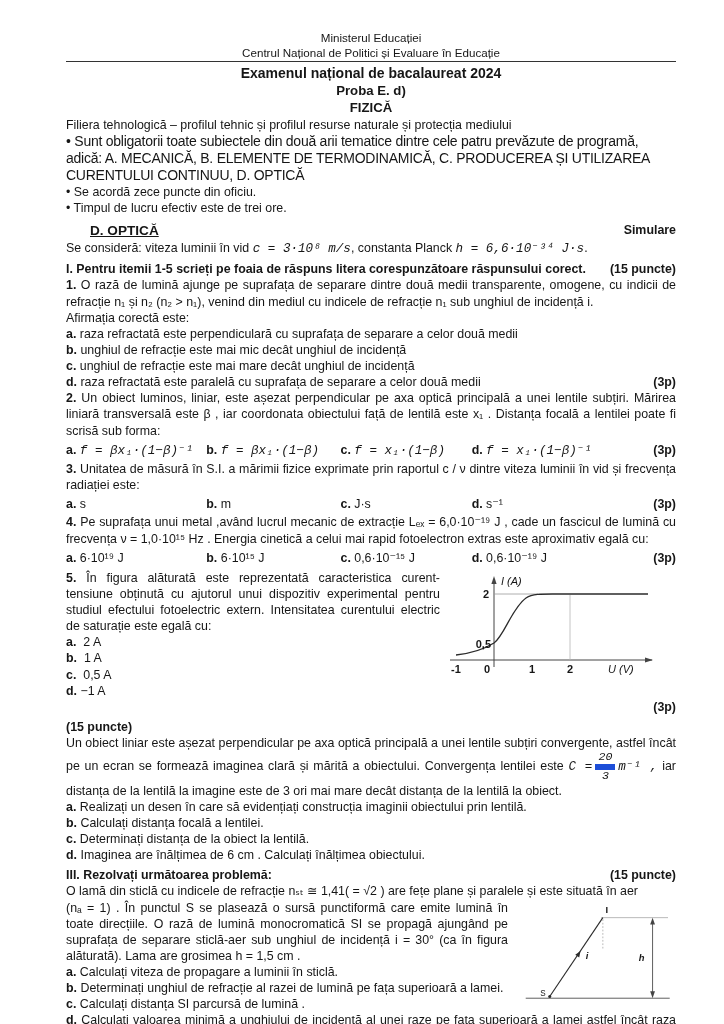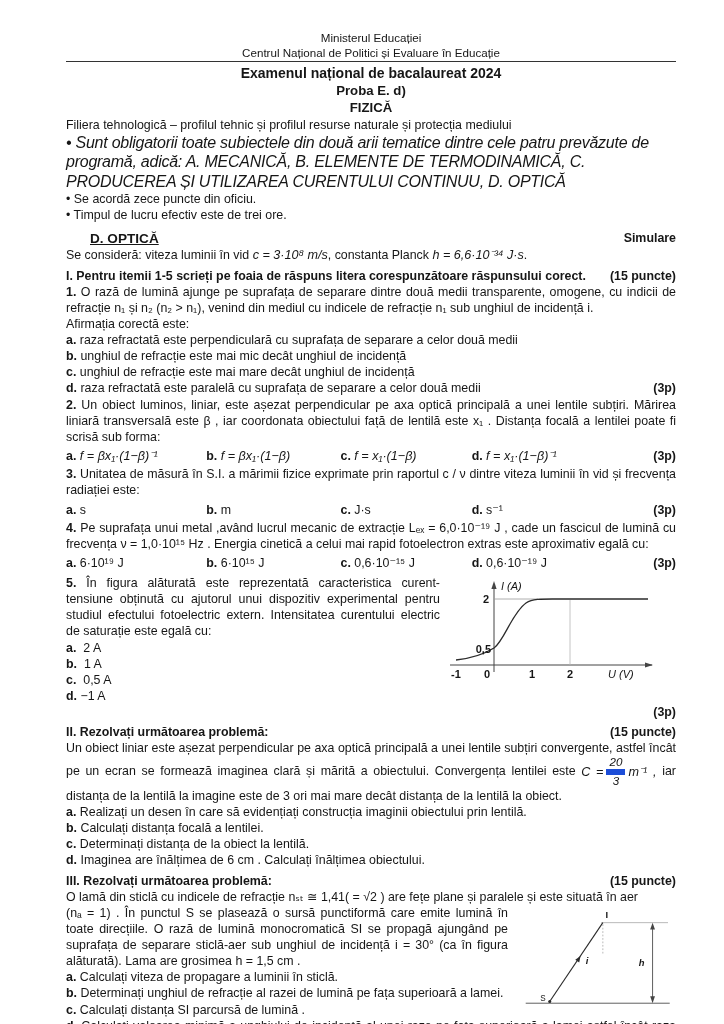--- a/index.html
+++ b/index.html
@@ -12,27 +12,27 @@
     display:flex;flex-direction:column;
     overflow:hidden;
   }
   p{margin:0;}
   .center{text-align:center;}
   .small{font-size:11.6px;}
   .b{font-weight:bold;}
   .t1{font-size:14px;font-weight:bold;}
   .t2{font-size:13.2px;font-weight:bold;}
   .rule{border-bottom:1.4px solid #333;margin:1px 0 2px 0;}
-  .cond{font-size:16px;letter-spacing:-0.25px;line-height:1.22;font-style:italic;}
+  .cond{font-size:14px;letter-spacing:-0.25px;line-height:1.22;}
   .bl::before{content:"• ";}
   .secrow{display:flex;justify-content:space-between;align-items:flex-start;margin-top:6px;}
   .sectitle{font-size:13.6px;font-weight:bold;text-decoration:underline;margin-left:24px;}
   .hrow{display:flex;justify-content:space-between;align-items:baseline;margin-top:4px;}
   .just{text-align:justify;}
-  .math{font-family:Liberation Sans, sans-serif;font-style:italic;font-size:12.6px;}
+  .math{font-family:Liberation Mono, monospace;font-style:italic;font-size:12.6px;}
   .opt{margin:0;}
   .optd{display:flex;justify-content:space-between;}
   .optrow{display:flex;align-items:center;margin:3px 0 2px 0;}
   .oc1{flex:0 0 23%;}.oc2{flex:0 0 22%;}.oc3{flex:0 0 21.5%;}.oc4{flex:1;}
   .pts{margin-left:auto;font-weight:bold;}
   .i5{display:flex;gap:6px;margin-top:2px;}
   .i5l{flex:1;}
   .i5r{width:230px;flex:0 0 230px;padding-top:2px;}
   .right{text-align:right;font-weight:bold;}
   .frac{display:inline-flex;flex-direction:column;text-align:center;vertical-align:middle;line-height:1.1;font-size:11.6px;margin:0 3px;}
@@ -142,21 +142,20 @@
           <text x="86" y="101" text-anchor="middle" font-weight="bold">1</text>
           <text x="124" y="101" text-anchor="middle" font-weight="bold">2</text>
           <text x="162" y="101" font-style="italic">U (V)</text>
         </g>
       </svg>
     </div>
   </div>
   <p class="right">(3p)</p>
 
   <div class="hrow">
-    <span class="b">II. Rezolvați următoarea problemă:</span>
     <span class="b">(15 puncte)</span>
   </div>
   <p class="just">
     <span>Un obiect liniar este așezat perpendicular pe axa optică principală a unei lentile subțiri convergente, astfel încât pe un ecran se formează imaginea clară și mărită a obiectului. Convergența lentilei este</span>
     <span class="math"><span>C =</span><span class="frac">
           <span class="fnum">20</span>
           <span>3</span>
         </span><span>m⁻¹ ,</span></span>
     <span>iar distanța de la lentilă la imagine este de 3 ori mai mare decât distanța de la lentilă la obiect.</span>
   </p>

